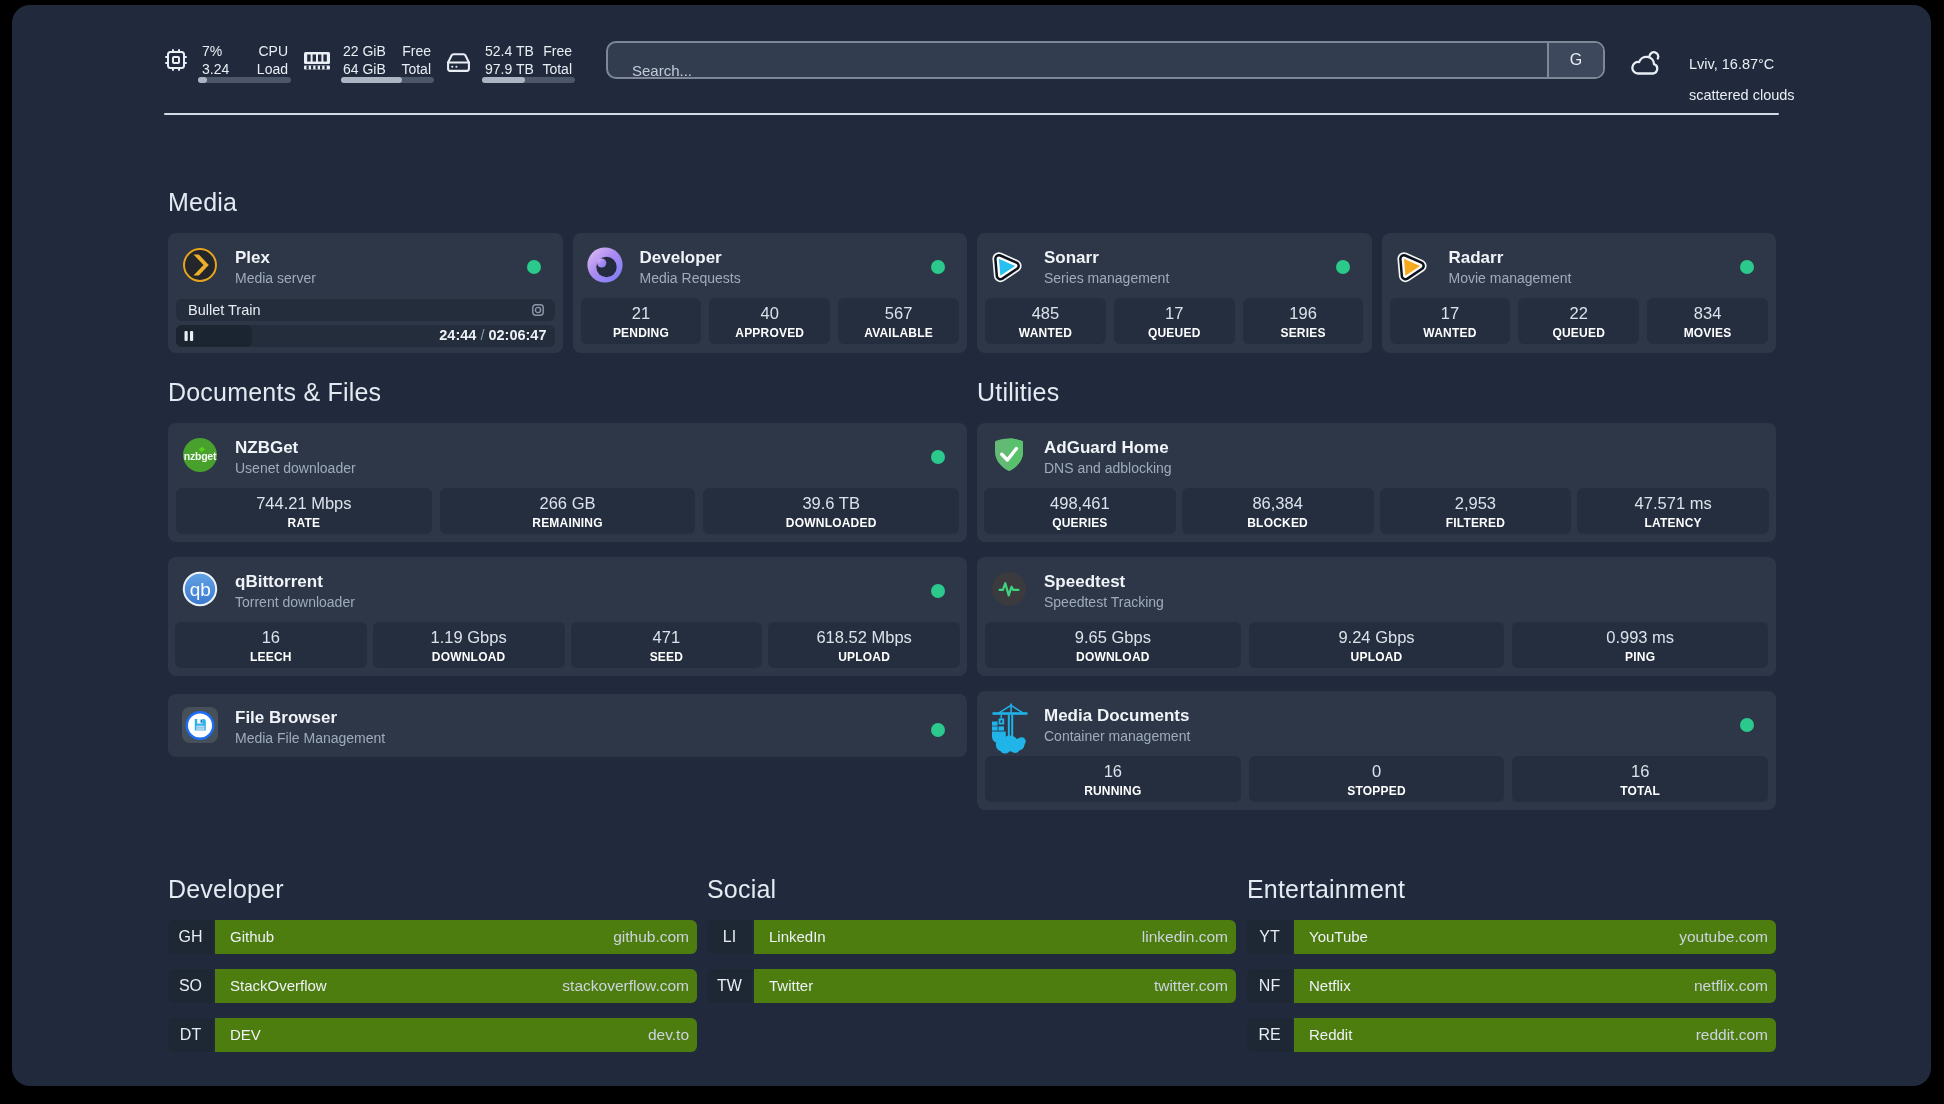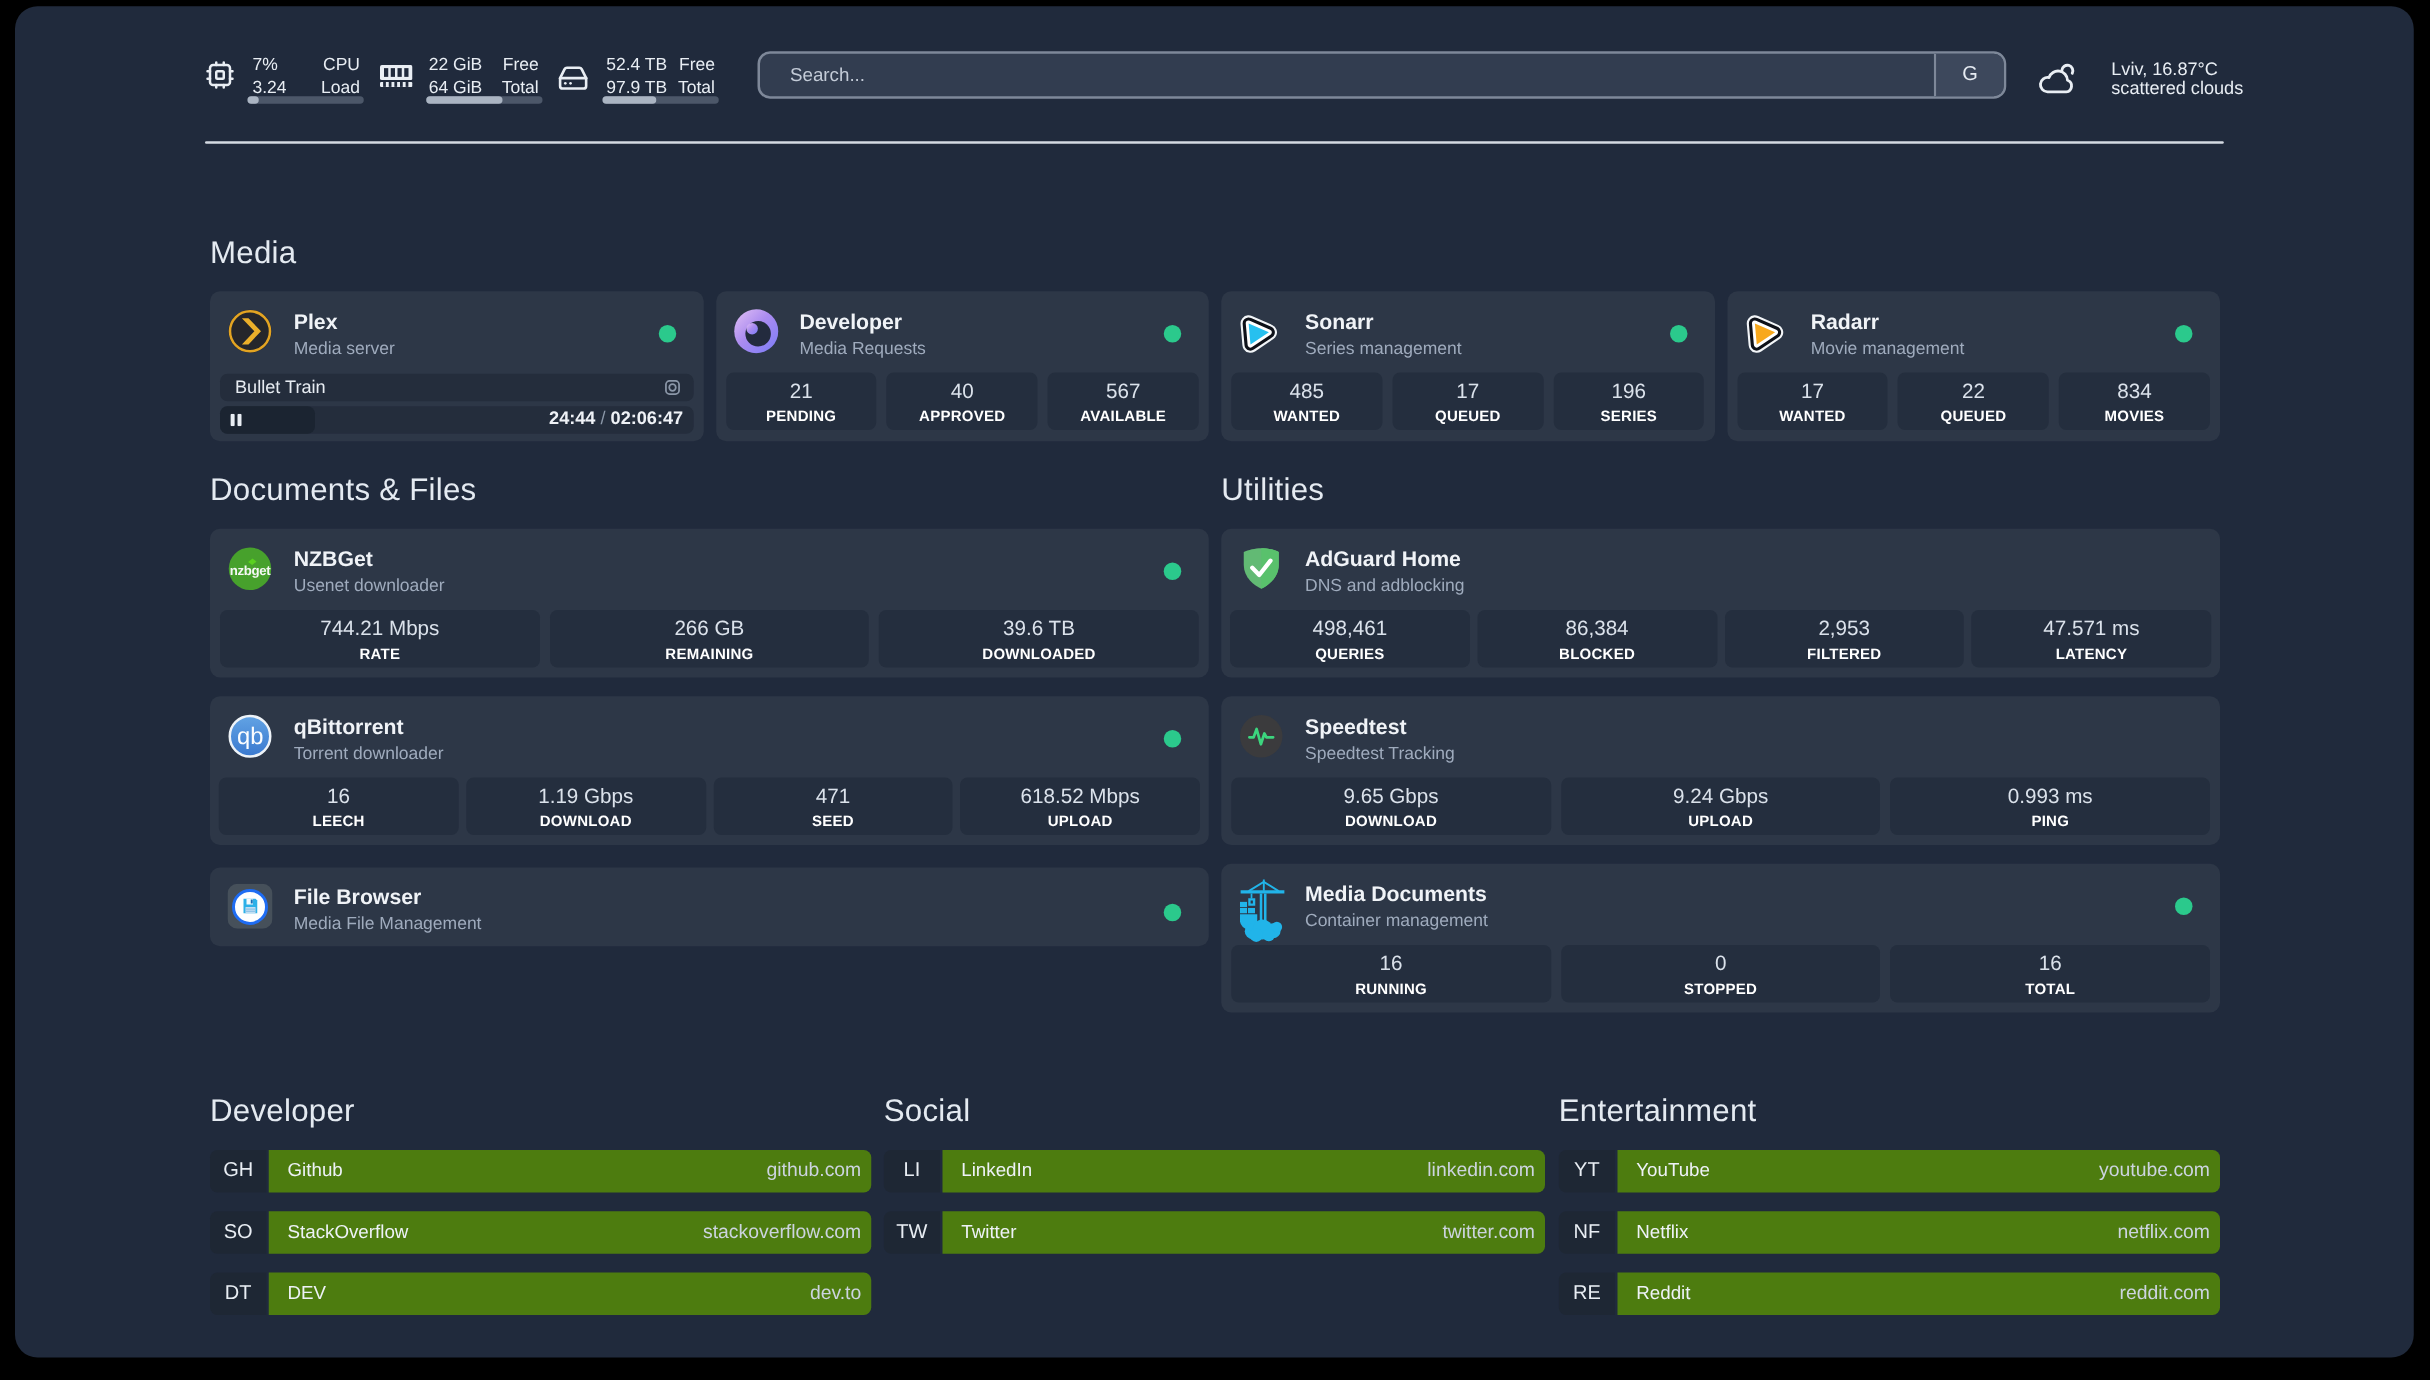--- a/index.html
+++ b/index.html
@@ -9,24 +9,24 @@
     background:#202a3c; border-radius:18px; overflow:hidden; }
   .abs { position:absolute; }
   
   .resval { position:absolute; color:#e9eef4; font-size:14px; line-height:18px; font-weight:500; }
   .rc1 { text-align:left; }
   .rc2 { text-align:right; }
   .bar { position:absolute; height:6px; border-radius:3px; background:#4c5769; width:93px; }
   .bar i { display:block; height:6px; border-radius:3px; background:#aab4c2; }
   .search { position:absolute; left:594px; top:36px; width:999px; height:38px;
     background:#323d50; border:2px solid #7e8899; border-radius:10px; }
-  .search .ph { position:absolute; left:24px; top:9px; font-size:15px; color:#c3cbd7; }
+  .search .ph { position:absolute; left:24px; top:19px; font-size:15px; color:#c3cbd7; }
   .gbtn { position:absolute; right:0; top:0; width:56px; height:34px; background:#3d485c;
     border-left:2px solid #7e8899; border-radius:0 8px 8px 0; color:#e6ebf2; font-size:16px; text-align:center; line-height:34px; }
-  .weather { position:absolute; left:1677px; top:44px; color:#e9eef4; font-size:14.5px; line-height:15px; font-weight:500; }
+  .weather { position:absolute; left:1677px; top:44px; color:#e9eef4; font-size:14.5px; line-height:31px; font-weight:500; }
   .divider { position:absolute; left:152px; top:108px; width:1615px; height:2px; background:#d4dae2; border-radius:1px; }
   
   .hl { position:absolute; color:#e4eaf1; font-size:25px; font-weight:500; letter-spacing:0.2px; }
   
   .card { position:absolute; background:#2d3747; border-radius:8px; }
   .chead { position:absolute; left:14px; top:14px; right:14px; height:38px; }
   .cicon { position:absolute; left:0; top:0; width:36px; height:36px; }
   .ct { position:absolute; left:53px; top:0px; }
   .t1 { color:#f0f3f7; font-size:17px; font-weight:700; line-height:22px; }
   .t2 { color:#9fabbd; font-size:14px; line-height:18px; }

